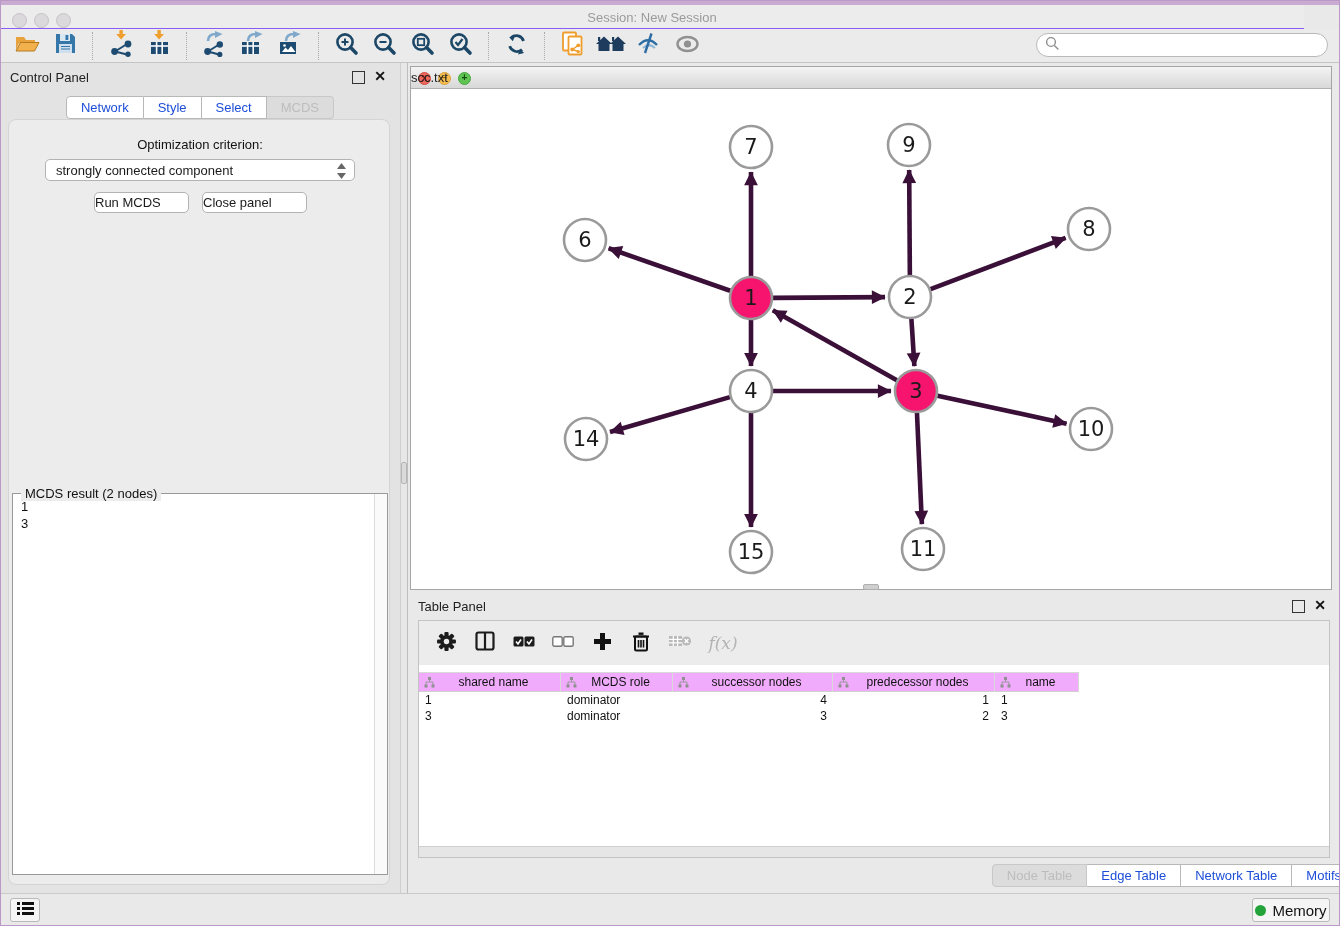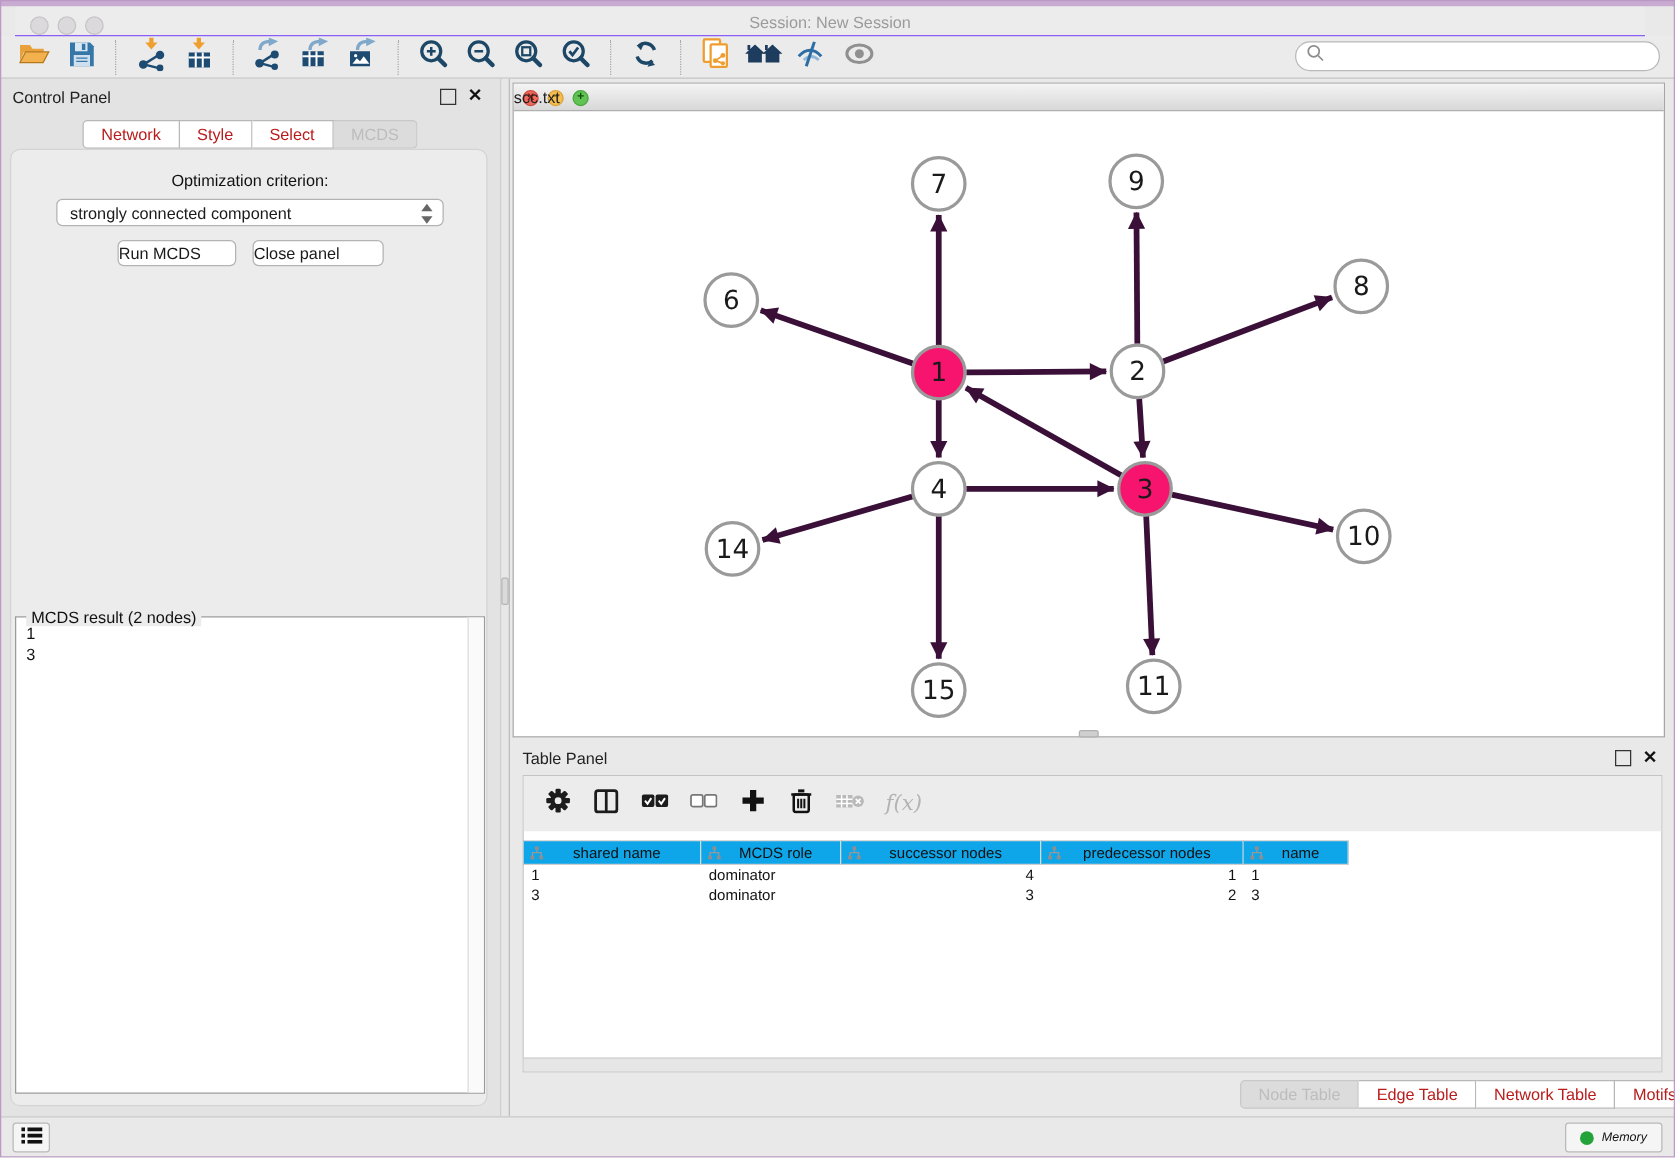--- a/index.html
+++ b/index.html
@@ -2,22 +2,22 @@
 <html><head>
 <meta charset="utf-8">
 <style>
   html,body{margin:0;padding:0;}
   body{width:1340px;height:926px;position:relative;overflow:hidden;
        font-family:"Liberation Sans",sans-serif;background:#e9e9e9;color:#1a1a1a;}
   .frame{position:absolute;inset:0;border:1px solid #bb98c6;pointer-events:none;z-index:90;}
   .topstrip{position:absolute;left:0;top:0;width:1340px;height:5px;background:#c9abd1;z-index:5;}
 
   
-  .titlebar{position:absolute;left:12px;top:5px;width:1304px;height:23px;background:#ececec;
-            border-bottom:6px solid #8b5cf6;}
+  .titlebar{position:absolute;left:0;top:5px;width:1304px;height:23px;background:#ececec;
+            border-bottom:1px solid #8b5cf6;}
   .tl-dot{position:absolute;top:8px;width:13px;height:13px;border-radius:50%;
           background:#dcd9dd;border:1px solid #c6c3c7;}
   .title-text{position:absolute;left:0;right:0;top:5px;text-align:center;font-size:13px;color:#9b9b9b;}
 
   
   .toolbar{position:absolute;left:0;top:29px;width:1340px;height:34px;background:#ebebeb;
            border-bottom:1px solid #c4c4c4;display:flex;align-items:center;padding-left:8px;box-sizing:border-box;}
   .tb-btn{width:32px;height:30px;display:flex;align-items:center;justify-content:center;flex:0 0 auto;margin:0 3px;}
   .tb-sep{width:1px;height:28px;border-left:1px dotted #a9a9a9;margin:0 8px;flex:0 0 auto;}
   .searchbox{position:absolute;right:12px;top:4px;width:292px;height:24px;background:#fff;
@@ -25,21 +25,21 @@
   .searchbox input{border:none;outline:none;flex:1;font-size:13px;background:transparent;font-family:"Liberation Sans",sans-serif;}
 
   
   .control-panel{position:absolute;left:0;top:63px;width:400px;height:830px;background:#e3e3e3;}
   .cp-header{position:absolute;left:0;top:0;width:100%;height:28px;}
   .panel-title{position:absolute;left:10px;top:7px;font-size:13px;color:#222;}
   .panel-float{position:absolute;top:8px;width:11px;height:11px;border:1.6px solid #333;}
   .panel-close{position:absolute;top:6px;font-size:14px;font-weight:bold;color:#111;line-height:14px;}
   .cp-tabs{position:absolute;left:0;top:33px;width:100%;display:flex;justify-content:center;}
   .tabbtn{height:21px;padding:0 14px;background:#fff;border:1px solid #b8b8b8;border-left-width:0;
-          font-size:13px;line-height:21px;color:#b91c1c;}
+          font-size:13px;line-height:21px;color:#1d4ed8;}
   .tabbtn.first{border-left-width:1px;border-radius:4px 0 0 4px;}
   .tabbtn.last{border-radius:0 4px 4px 0;}
   .tabbtn.disabled-active{background:#dcdcdc;color:#bdbdbd;border-color:#c8c8c8;}
   .cp-inner{position:absolute;left:8px;top:56px;width:382px;height:766px;background:#ececec;
             border:1px solid #d4d4d4;border-radius:8px;box-sizing:border-box;}
   .opt-label{position:absolute;left:0;width:100%;top:74px;text-align:center;font-size:13px;color:#111;}
   .dropdown{position:absolute;left:45px;top:96px;width:310px;height:22px;background:#fff;border:1px solid #b3b3b3;
             border-radius:5px;box-sizing:border-box;display:flex;align-items:center;padding-left:10px;font-size:13px;}
   .dd-stepper{position:absolute;right:6px;top:2px;}
   .cp-btn{position:absolute;top:129px;height:21px;background:#fff;border:1px solid #b3b3b3;border-radius:5px;
@@ -69,36 +69,36 @@
   .win-grip{position:absolute;left:452px;bottom:-1px;width:14px;height:4px;background:#cfcfcf;border:1px solid #b0b0b0;border-radius:2px;}
 
   
   .table-panel{position:absolute;left:408px;top:592px;width:932px;height:301px;background:#e9e9e9;}
   .tp-box{position:absolute;left:10px;top:28px;width:912px;height:238px;background:#fff;
           border:1px solid #c3c3c3;box-sizing:border-box;}
   .tp-toolbar{position:absolute;left:0;top:0;width:100%;height:44px;background:#ececec;display:flex;align-items:center;padding-left:14px;box-sizing:border-box;}
   .tp-tool{width:26px;height:26px;display:flex;align-items:center;justify-content:center;margin-right:13px;flex:0 0 auto;}
   .fx{font-family:"DejaVu Serif",serif;font-style:italic;font-size:17px;color:#b3b3b3;}
   .tbl-header{position:absolute;left:0;top:51px;height:20px;display:flex;}
-  .hcell{background:#0ea5e9;border-right:1px solid #d9d9d9;border-top:1px solid #d9d9d9;border-bottom:1px solid #cfcfcf;
+  .hcell{background:#f0abfc;border-right:1px solid #d9d9d9;border-top:1px solid #d9d9d9;border-bottom:1px solid #cfcfcf;
          box-sizing:border-box;display:flex;align-items:center;font-size:12px;color:#111;}
   .hcell .hicon{margin:0 4px 0 5px;flex:0 0 auto;display:flex;}
   .hcell .hlabel{flex:1;text-align:center;padding-right:12px;}
   .tbl-rows{position:absolute;left:0;top:71px;width:100%;}
   .trow{display:flex;height:16px;}
   .tcell{font-size:12px;color:#111;box-sizing:border-box;padding:0 6px;line-height:16px;white-space:nowrap;overflow:hidden;}
   .hscroll{position:absolute;left:0;bottom:0;width:100%;height:11px;background:#e6e6e6;border-top:1px solid #cfcfcf;box-sizing:border-box;}
   .tp-tabs{position:absolute;left:16px;top:272px;width:100%;display:flex;justify-content:flex-end;}
 
   
   .statusbar{position:absolute;left:0;top:893px;width:1340px;height:33px;background:#e9e9e9;border-top:1px solid #c9c9c9;box-sizing:border-box;}
   .sb-btn{position:absolute;top:4px;height:24px;background:#f5f5f5;border:1px solid #b9b9b9;border-radius:3px;
           display:flex;align-items:center;justify-content:center;box-sizing:border-box;}
   .memory-dot{width:11px;height:11px;border-radius:50%;background:#23a33a;margin-right:6px;}
-  .memory-label{font-size:10px;color:#111;font-style:italic;}
+  .memory-label{font-size:15px;color:#111;}
 </style>
 </head>
 <body>
 
 <div class="topstrip"></div>
 <div class="frame"></div>
 
 <div class="titlebar">
   <div class="tl-dot" style="left:12px"></div>
   <div class="tl-dot" style="left:34px"></div>

